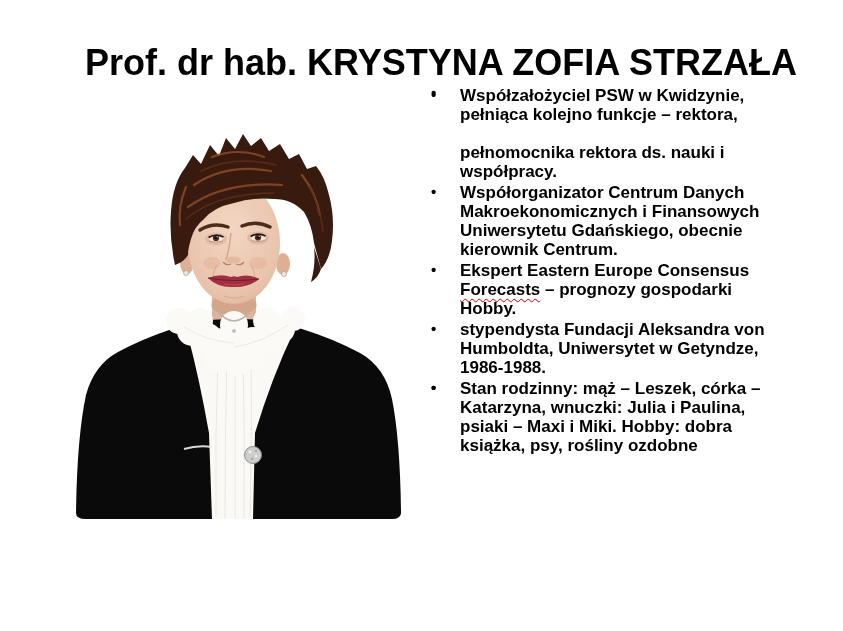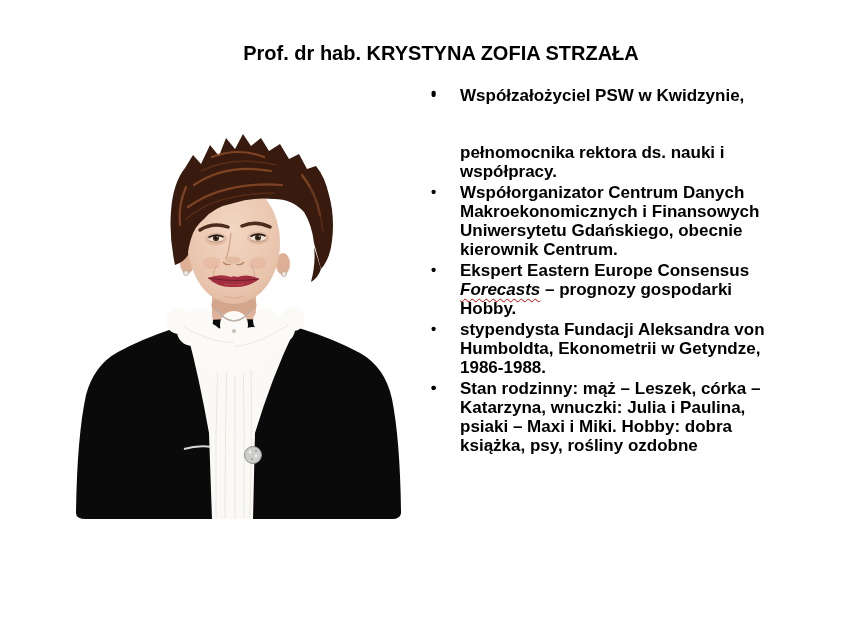--- a/index.html
+++ b/index.html
@@ -17,21 +17,21 @@
   .slide {
     position: relative;
     width: 843px; height: 631px;
     background: var(--bg);
   }
   .slide-title {
     position: absolute;
     top: 42px; left: 0; width: 100%;
     padding-left: 39px;
     text-align: center;
-    font-size: 20px;
+    font-size: 36px;
     font-weight: bold;
     color: var(--text);
     letter-spacing: 0px;
     white-space: nowrap;
   }
   .photo-wrap {
     position: absolute;
     left: 66px; top: 115px;
     width: 344px; height: 404px;
   }
@@ -55,21 +55,20 @@
     left: 6px; top: -1px;
     font-size: 15px;
     font-weight: bold;
   }
   .squiggle {
     text-decoration: underline;
     text-decoration-style: wavy;
     text-decoration-color: var(--squiggle);
     text-decoration-thickness: 1px;
     text-underline-offset: 3px;
-    font-style: italic;
   }
 </style>
 </head>
 <body>
 
 <div class="slide">
 
   <div class="slide-title">Prof. dr hab. KRYSTYNA ZOFIA STRZAŁA</div>
 
   <div class="photo-wrap">
@@ -195,21 +194,21 @@
       <circle cx="187" cy="340" r="8.5" fill="#cdcdcb" stroke="#8f8f8d" stroke-width="1"></circle>
       <circle cx="184" cy="337" r="1.4" fill="#f5f5f3"></circle>
       <circle cx="190" cy="341" r="1.2" fill="#f5f5f3"></circle>
       <circle cx="186" cy="344" r="1.1" fill="#9a9a98"></circle>
       <circle cx="190" cy="336" r="1" fill="#9a9a98"></circle>
     </svg>
   </div>
 
   <ul class="bullet-list">
       <li><span class="dot">•</span></li>
-      <li><span class="dot">•</span><span><span>Współzałożyciel PSW w Kwidzynie,</span><br><br><br><span>pełnomocnika rektora ds. nauki i</span><br><span>współpracy.</span></span></li>
+      <li><span class="dot">•</span><span><span>Współzałożyciel PSW w Kwidzynie,</span><br><span>pełniąca kolejno funkcje – rektora,</span><br><br><span>pełnomocnika rektora ds. nauki i</span><br><span>współpracy.</span></span></li>
       <li><span class="dot">•</span><span><span>Współorganizator Centrum Danych</span><br><span>Makroekonomicznych i Finansowych</span><br><span>Uniwersytetu Gdańskiego, obecnie</span><br><span>kierownik Centrum.</span></span></li>
       <li><span class="dot">•</span><span><span>Ekspert Eastern Europe Consensus</span><br><span class="squiggle">Forecasts</span><span> – prognozy gospodarki</span><br><span>Hobby.</span></span></li>
-      <li><span class="dot">•</span><span><span>stypendysta Fundacji Aleksandra von</span><br><span>Humboldta, Ekonometrii w Getyndze,</span><br><span>1986-1988.</span></span></li>
+      <li><span class="dot">•</span><span><span>stypendysta Fundacji Aleksandra von</span><br><span>Humboldta, Uniwersytet w Getyndze,</span><br><span>1986-1988.</span></span></li>
       <li><span class="dot">•</span></li>
       <li><span class="dot">•</span><span><span>Stan rodzinny: mąż – Leszek, córka –</span><br><span>Katarzyna, wnuczki: Julia i Paulina,</span><br><span>psiaki – Maxi i Miki. Hobby: dobra</span><br><span>książka, psy, rośliny ozdobne</span></span></li>
     </ul>
 
 </div>
 
 </body></html>

